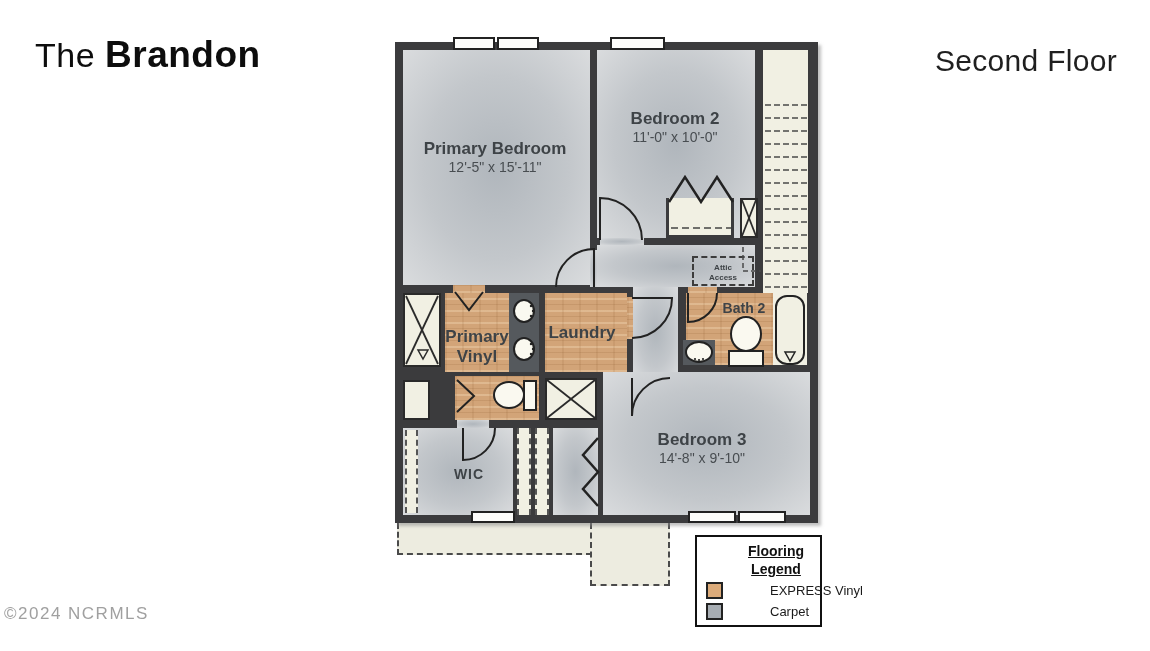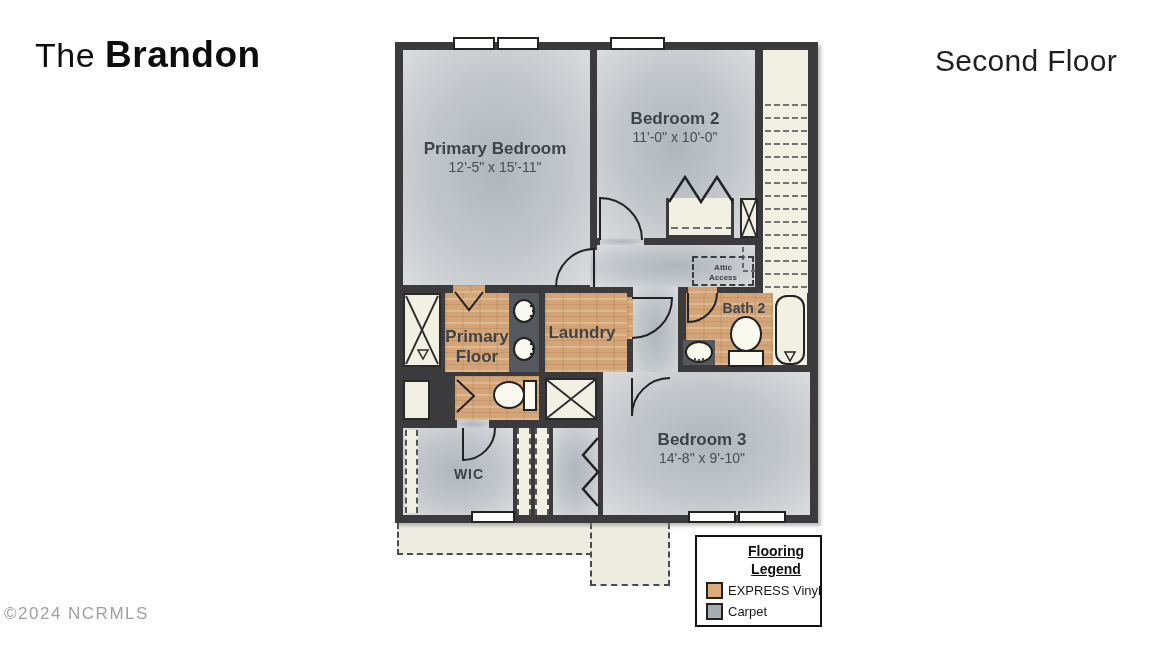--- a/index.html
+++ b/index.html
@@ -38,21 +38,21 @@
   .attic-label{font-size:8px;font-weight:700;color:#3e4347;line-height:1.2;}
 
   
   .roof{position:absolute;background:#edece0;}
   .roof-a{left:397px;top:523px;width:193px;height:30px;border-left:2px dashed #4a4a4a;border-bottom:2px dashed #4a4a4a;}
   .roof-b{left:590px;top:523px;width:76px;height:61px;border-left:2px dashed #4a4a4a;border-right:2px dashed #4a4a4a;border-bottom:2px dashed #4a4a4a;}
 
   
   .legend{position:absolute;left:695px;top:535px;width:123px;height:88px;background:#fff;border:2px solid #111;}
   .legend-title{margin-top:6px;text-align:center;font-size:14px;font-weight:700;color:#111;text-decoration:underline;line-height:1.25;padding-left:35px;}
-  .legend-item{display:flex;align-items:center;margin:4px 0 0 9px;}
+  .legend-item{display:flex;align-items:center;margin:4px 0 0 9px;gap:42px;}
   .swatch{width:13px;height:13px;border:2px solid #222;flex:0 0 auto;}
   .legend-item-label{margin-left:5px;font-size:13px;color:#1a1a1a;white-space:nowrap;}
 </style>
 </head>
 <body>
 
 <div id="canvas">
 
   <div class="title">
     <span class="t-reg">The </span><span class="t-bold">Brandon</span>
@@ -203,21 +203,21 @@
     <div class="room-label" style="left:280px;top:87px;">
       <div class="rl-name sz17">Bedroom 2</div>
       <div class="rl-dims sz14">11'-0" x 10'-0"</div>
     </div>
     <div class="room-label" style="left:307px;top:408px;">
       <div class="rl-name sz17">Bedroom 3</div>
       <div class="rl-dims sz14">14'-8" x 9'-10"</div>
     </div>
     <div class="room-label" style="left:82px;top:307px;">
       <div class="rl-name sz15">Primary</div>
-      <div class="rl-name sz15">Floor</div>
+      <div class="rl-name sz15">Vinyl</div>
     </div>
     <div class="room-label" style="left:187px;top:293px;">
       <div class="rl-name sz15">Laundry</div>
     </div>
     <div class="room-label" style="left:349px;top:268px;">
       <div class="rl-name sz14">Bath 2</div>
     </div>
     <div class="room-label" style="left:74px;top:434px;letter-spacing:1px;">
       <div class="rl-name sz14">WIC</div>
     </div>

